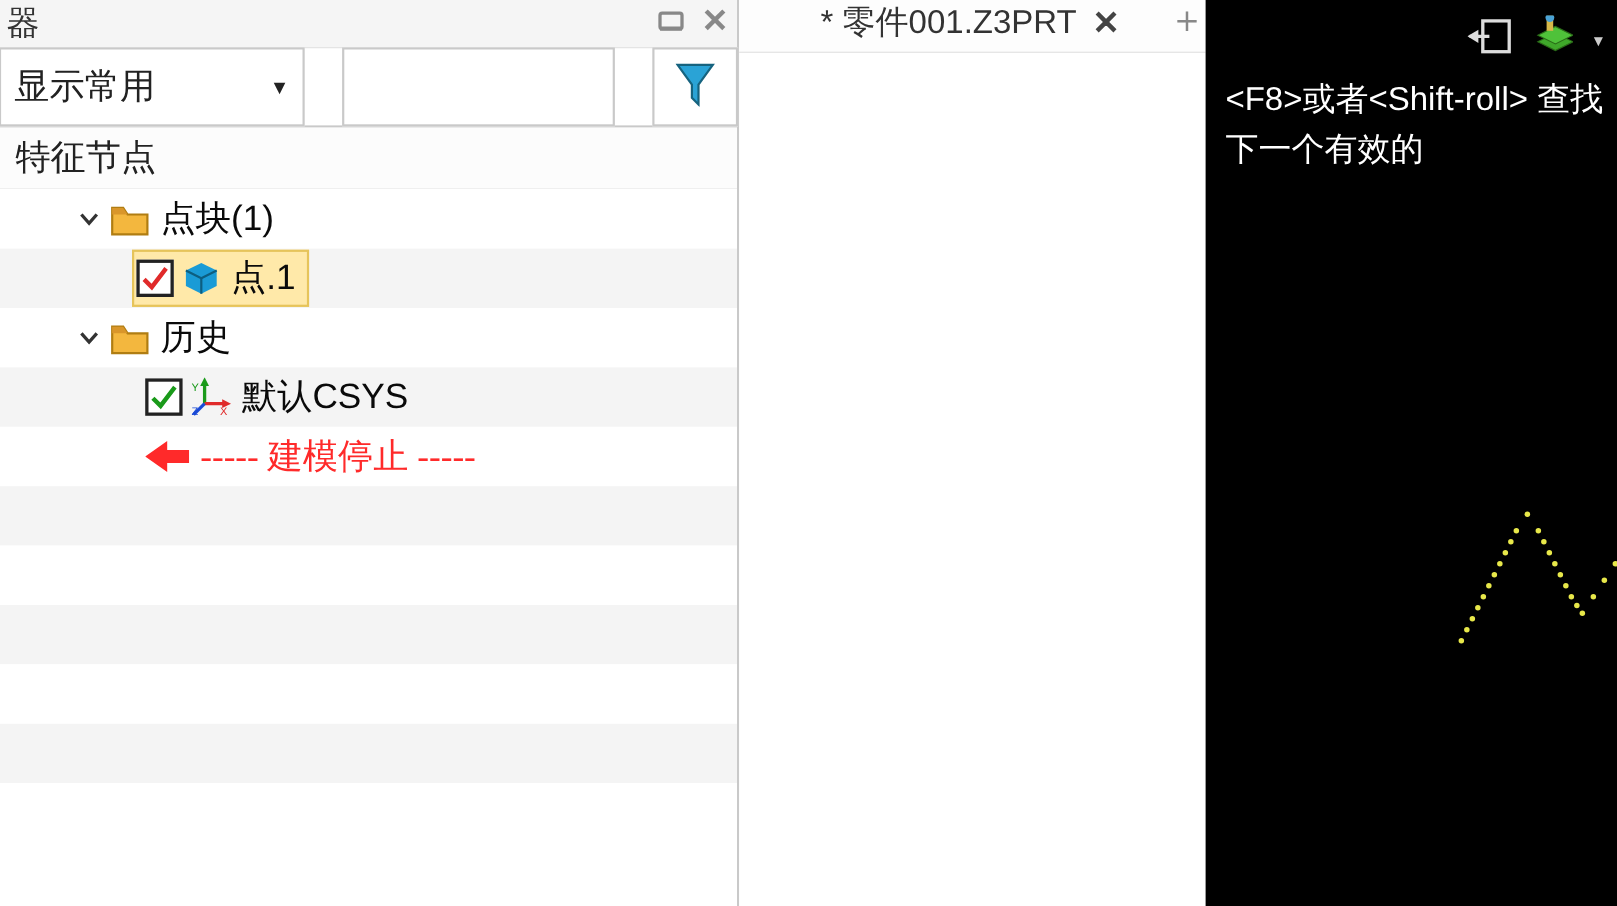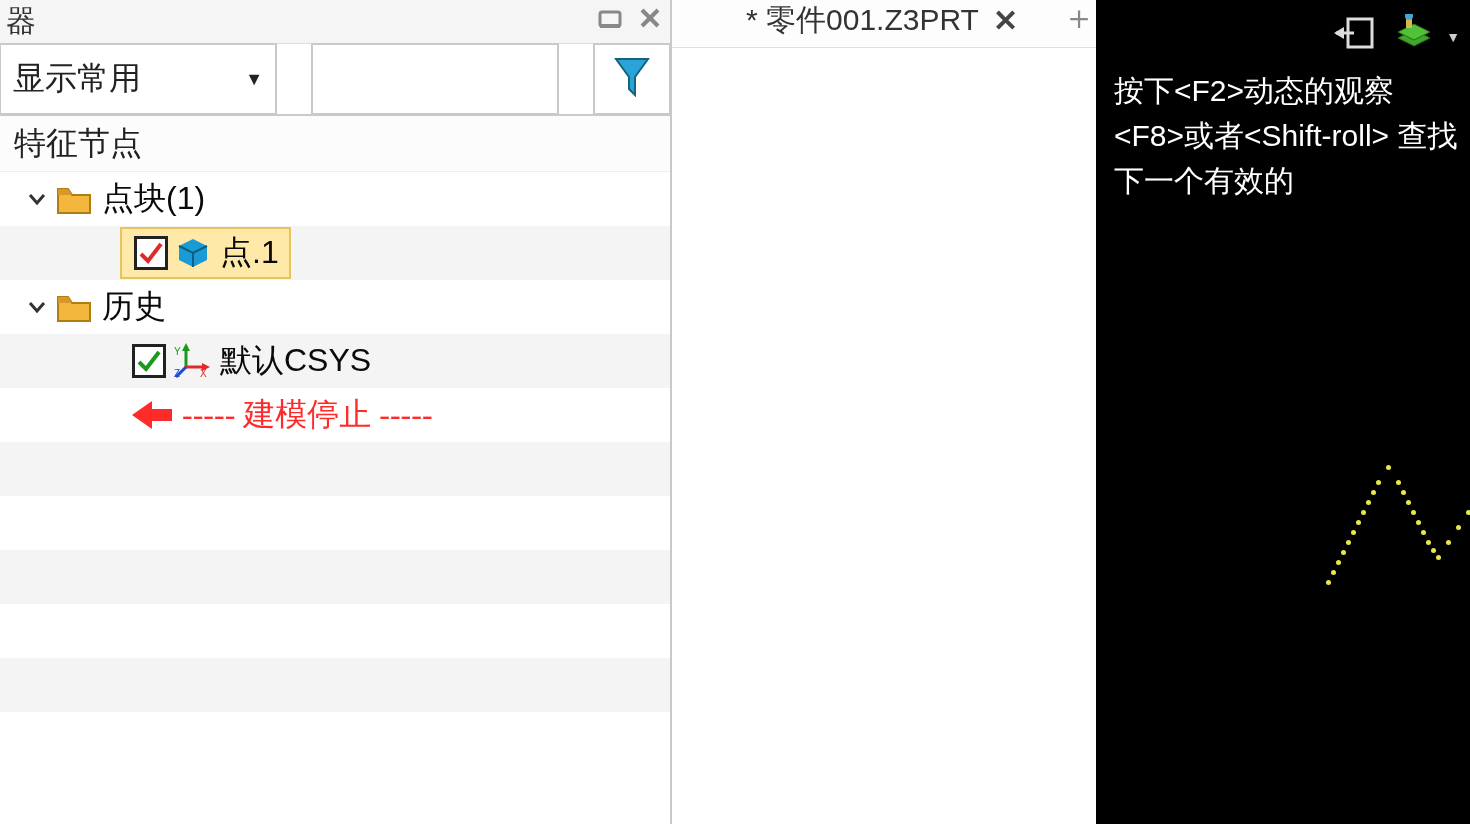--- a/index.html
+++ b/index.html
@@ -105,38 +105,38 @@
     }
     .tree .row-alt:nth-child(even) { background: #f4f4f4; }
     .tree .row-alt:nth-child(odd)  { background: #ffffff; }
 
     .expander {
       width: 26px; height: 26px;
       display: flex; align-items: center; justify-content: center;
       margin-right: 6px;
       cursor: pointer;
     }
-    .indent-1 { padding-left: 24px; }
+    .indent-1 { padding-left: 68px; }
     .indent-2 { padding-left: 120px; }
     .indent-2b{ padding-left: 132px; }
 
     .node-icon { margin-right: 10px; display: inline-flex; }
 
     .checkbox {
       width: 34px; height: 34px;
       border: 3px solid #222;
       background: #fff;
       margin-right: 8px;
       display: flex; align-items: center; justify-content: center;
     }
 
     .selected-node {
       background: #ffe9a9;
       border: 2px solid #e6c45a;
-      padding: 2px 10px 2px 12px;
+      padding: 2px 10px 2px 2px;
       display: flex;
       align-items: center;
     }
 
     .stop-row { color: #ff2a2a; font-family: Liberation Serif, serif; }
 
     
     .right-panel {
       flex: 1;
       display: flex;
@@ -363,21 +363,20 @@
           <polygon points="6,24 22,16 38,24 22,32" fill="#3fa82a" stroke="#2a6b18" stroke-width="1"></polygon>
           <polygon points="6,18 22,10 38,18 22,26" fill="#4fc23a" stroke="#2a6b18" stroke-width="1"></polygon>
           <rect x="14" y="0" width="6" height="14" fill="#d6b84a"></rect>
             <circle cx="17" cy="2" r="4" fill="#4aa3d6"></circle>
         </svg>
       </span>
       <span style="color:#ccc;font-size:14px;">▼</span>
     </div>
 
     <div class="hint-text">
-      <div>按下&lt;F2&gt;动态的观察</div>
       <div>&lt;F8&gt;或者&lt;Shift-roll&gt; 查找下一个有效的</div>
     </div>
 
     <div class="point-cloud">
 
       <div class="dot" style="left:10px;top:180px"></div>
       <div class="dot" style="left:20px;top:160px"></div>
       <div class="dot" style="left:30px;top:140px"></div>
       <div class="dot" style="left:40px;top:120px"></div>
       <div class="dot" style="left:50px;top:100px"></div>

